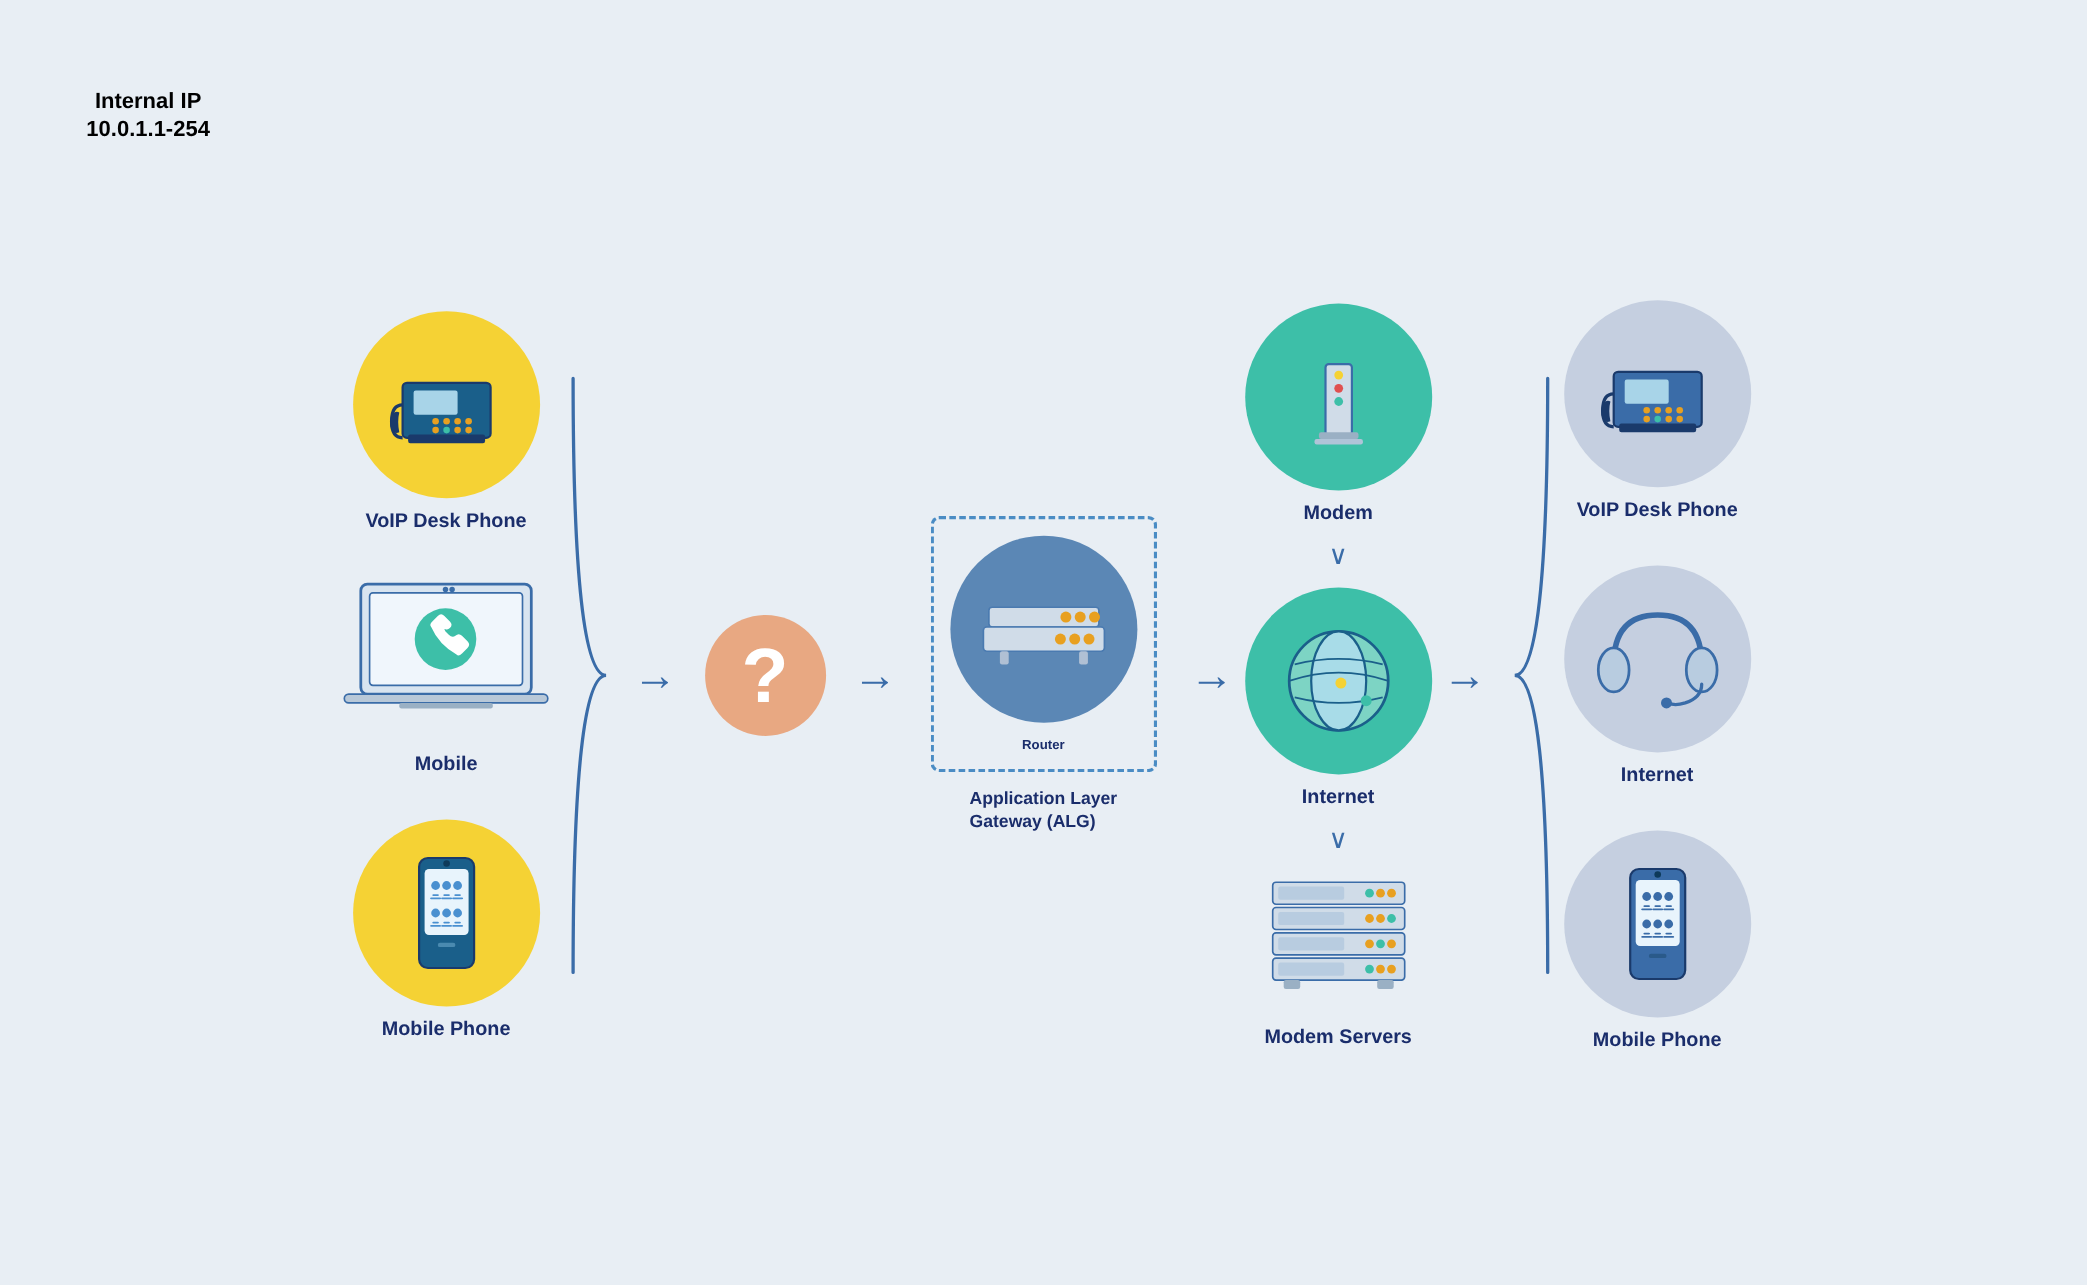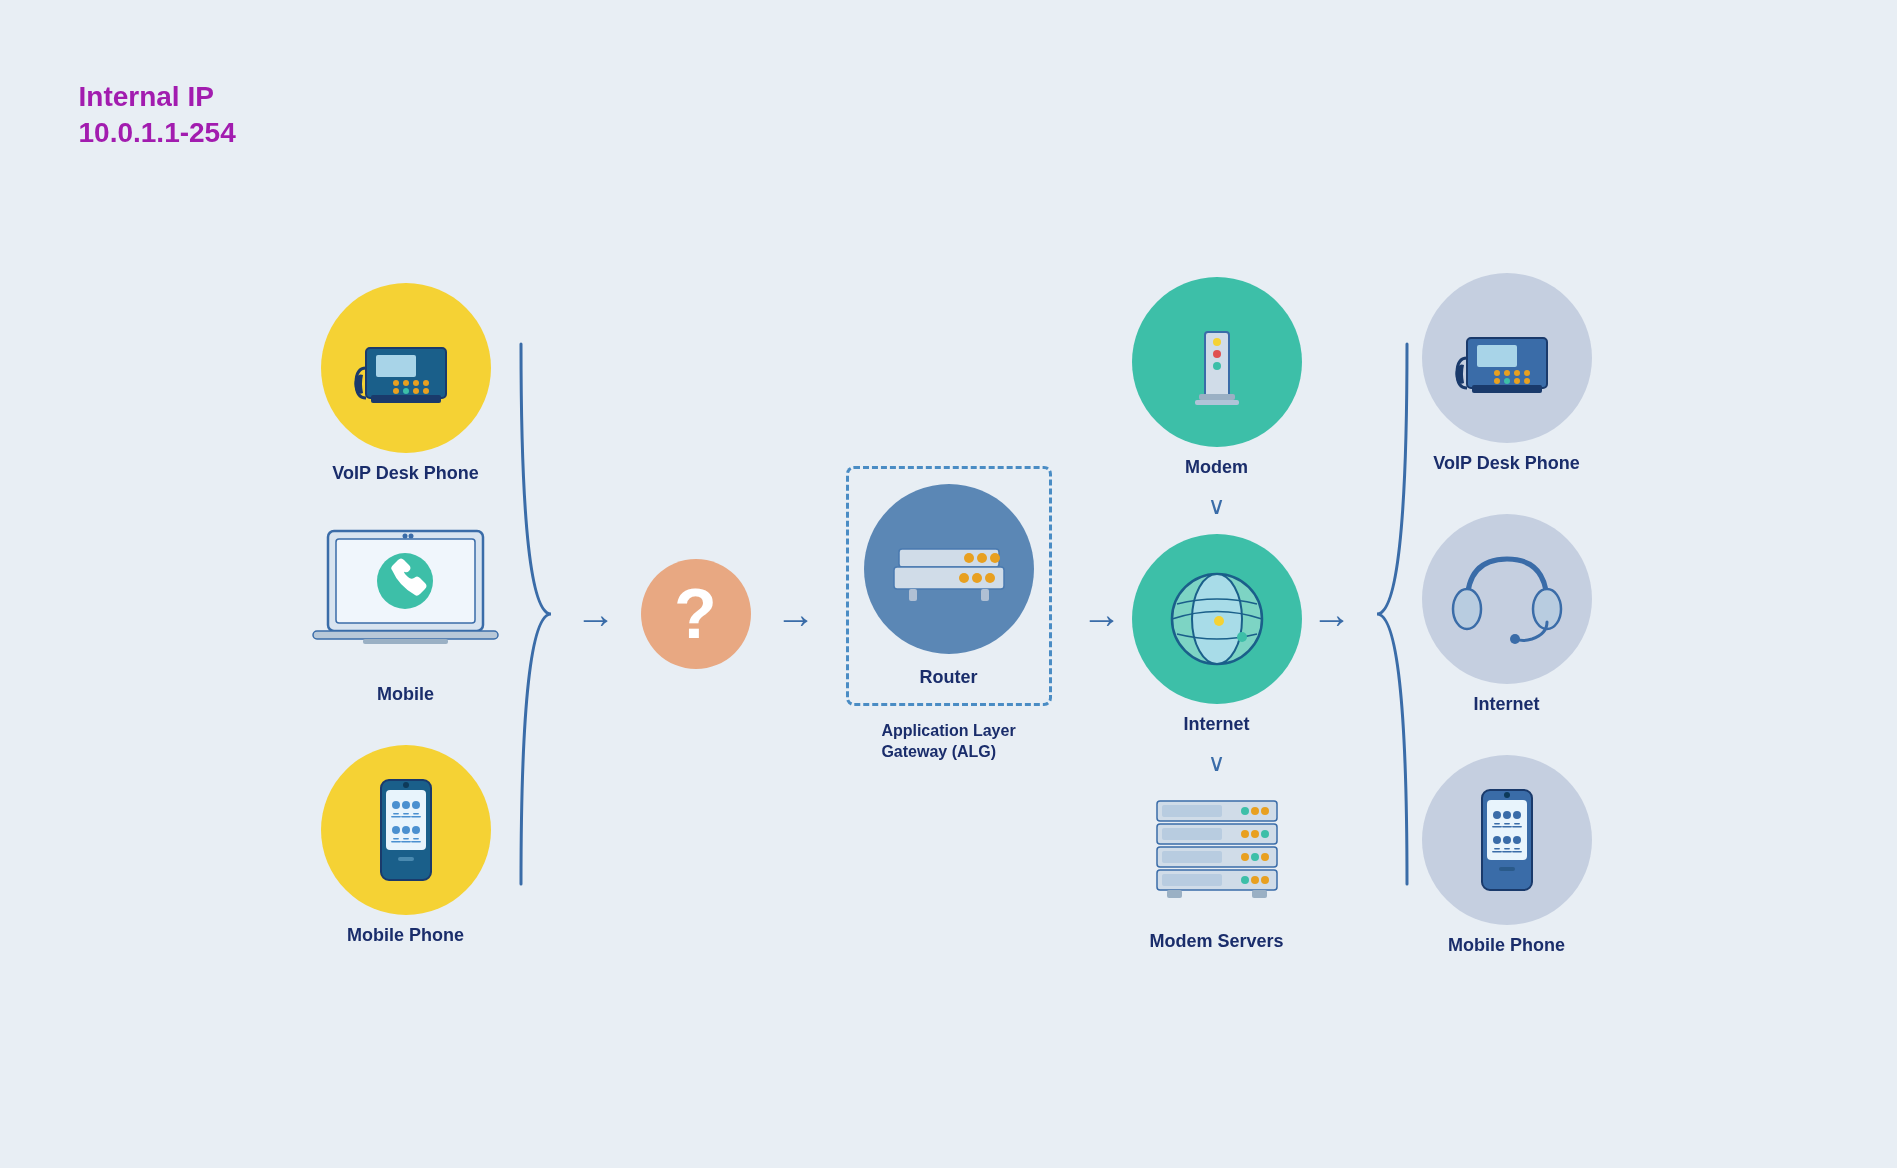--- a/index.html
+++ b/index.html
@@ -17,24 +17,25 @@
       width: 1800px;
       height: 1050px;
       position: relative;
       display: flex;
       flex-direction: column;
     }
     .internal-ip {
       position: absolute;
       top: 20px;
       left: 30px;
-      color: #a21caf;
+      color: #000000;
       font-weight: 900;
-      font-size: 28px;
+      font-size: 20px;
       line-height: 1.3;
+      text-align: center;
     }
     .main-row {
       display: flex;
       align-items: center;
       justify-content: center;
       width: 100%;
       height: 100%;
       gap: 0;
       padding-top: 60px;
     }
@@ -159,21 +160,21 @@
       border: 3px dashed #4a8cc4;
       border-radius: 8px;
       padding: 15px;
       display: flex;
       flex-direction: column;
       align-items: center;
       gap: 8px;
     }
     .router-label {
       font-weight: 700;
-      font-size: 18px;
+      font-size: 12px;
       color: #1a2d6b;
       margin-top: 5px;
     }
     .router-sublabel {
       font-weight: 700;
       font-size: 16px;
       color: #1a2d6b;
       text-align: center;
       line-height: 1.3;
       margin-top: 5px;

